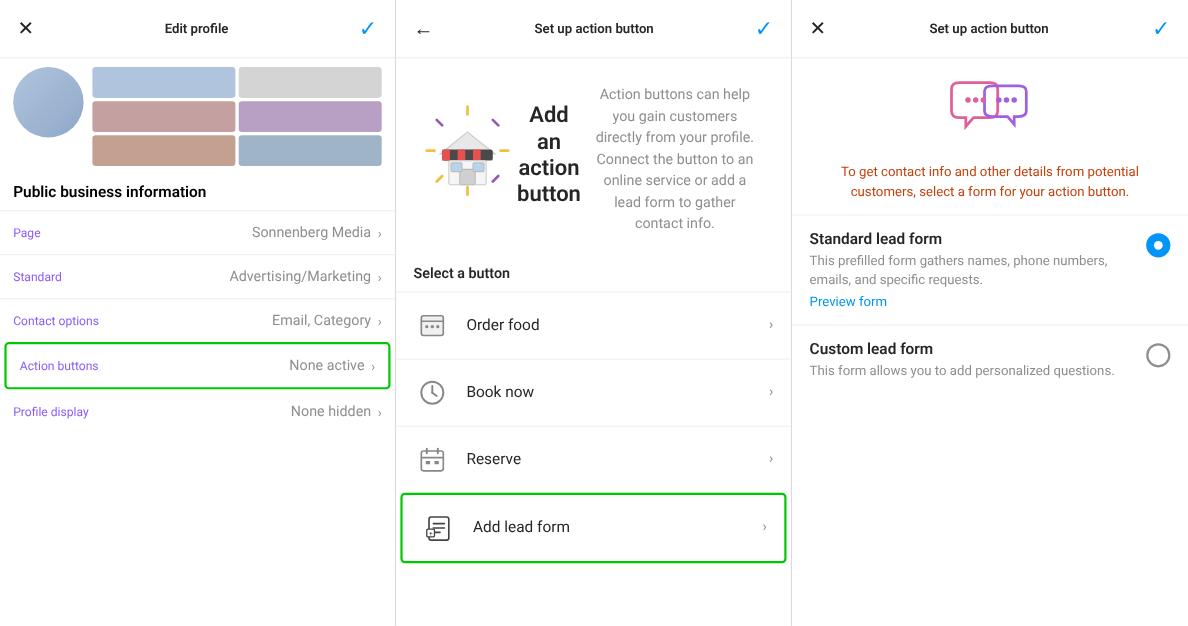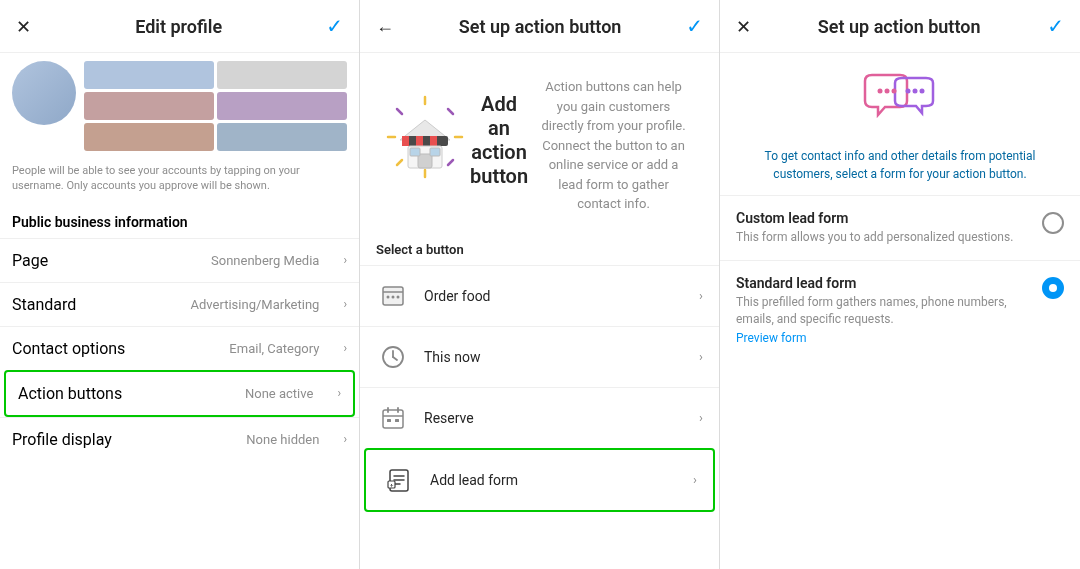--- a/index.html
+++ b/index.html
@@ -42,21 +42,21 @@
 
     
     .header {
       display: flex;
       align-items: center;
       justify-content: space-between;
       padding: 14px 16px;
       border-bottom: 1px solid #efefef;
     }
     .header-title {
-      font-size: 18px;
+      font-size: 12px;
       font-weight: 600;
       color: #262626;
     }
     .header-icon {
       font-size: 18px;
       color: #262626;
       cursor: pointer;
       font-weight: 300;
     }
     .header-check {
@@ -112,28 +112,28 @@
     
     .list-item {
       display: flex;
       align-items: center;
       justify-content: space-between;
       padding: 12px 12px;
       border-top: 1px solid #efefef;
       cursor: pointer;
     }
     .list-item-left {
-      font-size: 16px;
-      color: #000000;
+      font-size: 11px;
+      color: #8b5cf6;
       font-weight: 400;
     }
     .list-item-right {
       display: flex;
       align-items: center;
-      gap: 24px;
+      gap: 6px;
     }
     .list-item-value {
       font-size: 13px;
       color: #8e8e8e;
     }
     .chevron {
       color: #8e8e8e;
       font-size: 12px;
     }
 
@@ -235,21 +235,21 @@
     }
     .p3-title {
       font-size: 20px;
       font-weight: 600;
       color: #262626;
       margin-bottom: 10px;
       text-align: center;
     }
     .p3-desc {
       font-size: 12px;
-      color: #0369a1;
+      color: #c2410c;
       text-align: center;
       line-height: 1.5;
       padding: 0 20px;
     }
 
     .form-option {
       display: flex;
       align-items: flex-start;
       justify-content: space-between;
       padding: 14px 16px;
@@ -318,21 +318,20 @@
     <div class="profile-grid">
       <div class="grid-cell cell-blue"></div>
       <div class="grid-cell cell-gray"></div>
       <div class="grid-cell cell-pink"></div>
       <div class="grid-cell cell-mauve"></div>
       <div class="grid-cell cell-salmon"></div>
       <div class="grid-cell cell-lightblue"></div>
     </div>
   </div>
 
-  <p class="profile-desc">People will be able to see your accounts by tapping on your username. Only accounts you approve will be shown.</p>
 
   <div class="section-label">Public business information</div>
 
   <div class="list-item">
     <span class="list-item-left">Page</span>
     <div class="list-item-right">
       <span class="list-item-value">Sonnenberg Media</span>
       <span class="chevron">›</span>
     </div>
   </div>
@@ -430,21 +429,21 @@
 
   <div class="action-item">
     <div class="action-item-left">
       <div class="action-icon-box">
         <svg width="26" height="26" viewBox="0 0 26 26" fill="none" xmlns="http://www.w3.org/2000/svg">
           <circle cx="13" cy="13" r="10" stroke="#888" stroke-width="1.8"></circle>
           <line x1="13" y1="7" x2="13" y2="13" stroke="#888" stroke-width="1.8" stroke-linecap="round"></line>
           <line x1="13" y1="13" x2="17" y2="16" stroke="#888" stroke-width="1.8" stroke-linecap="round"></line>
         </svg>
       </div>
-      <span class="action-label">This now</span>
+      <span class="action-label">Book now</span>
     </div>
     <span class="action-chevron">›</span>
   </div>
 
   <div class="action-item">
     <div class="action-item-left">
       <div class="action-icon-box">
         <svg width="26" height="26" viewBox="0 0 26 26" fill="none" xmlns="http://www.w3.org/2000/svg">
           <rect x="3" y="5" width="20" height="18" rx="2" stroke="#888" stroke-width="1.5"></rect>
           <line x1="3" y1="11" x2="23" y2="11" stroke="#888" stroke-width="1.5"></line>
@@ -501,30 +500,30 @@
         <circle cx="48" cy="18" r="2.5" fill="#a060e0"></circle>
         <circle cx="55" cy="18" r="2.5" fill="#a060e0"></circle>
         <circle cx="62" cy="18" r="2.5" fill="#a060e0"></circle>
       </svg>
     </div>
     <p class="p3-desc">To get contact info and other details from potential customers, select a form for your action button.</p>
   </div>
 
   <div class="form-option">
     <div class="form-option-text">
-      <div class="form-option-title">Custom lead form</div>
-      <div class="form-option-desc">This form allows you to add personalized questions.</div>
-    </div>
-    <div class="radio-outer empty">
-    </div>
-  </div>
-
-  <div class="form-option">
-    <div class="form-option-text">
       <div class="form-option-title">Standard lead form</div>
       <div class="form-option-desc">This prefilled form gathers names, phone numbers, emails, and specific requests.</div>
       <div class="form-option-link">Preview form</div>
     </div>
     <div class="radio-outer selected">
       <div class="radio-inner"></div>
     </div>
   </div>
+
+  <div class="form-option">
+    <div class="form-option-text">
+      <div class="form-option-title">Custom lead form</div>
+      <div class="form-option-desc">This form allows you to add personalized questions.</div>
+    </div>
+    <div class="radio-outer empty">
+    </div>
+  </div>
 </div>
 
 </body></html>

